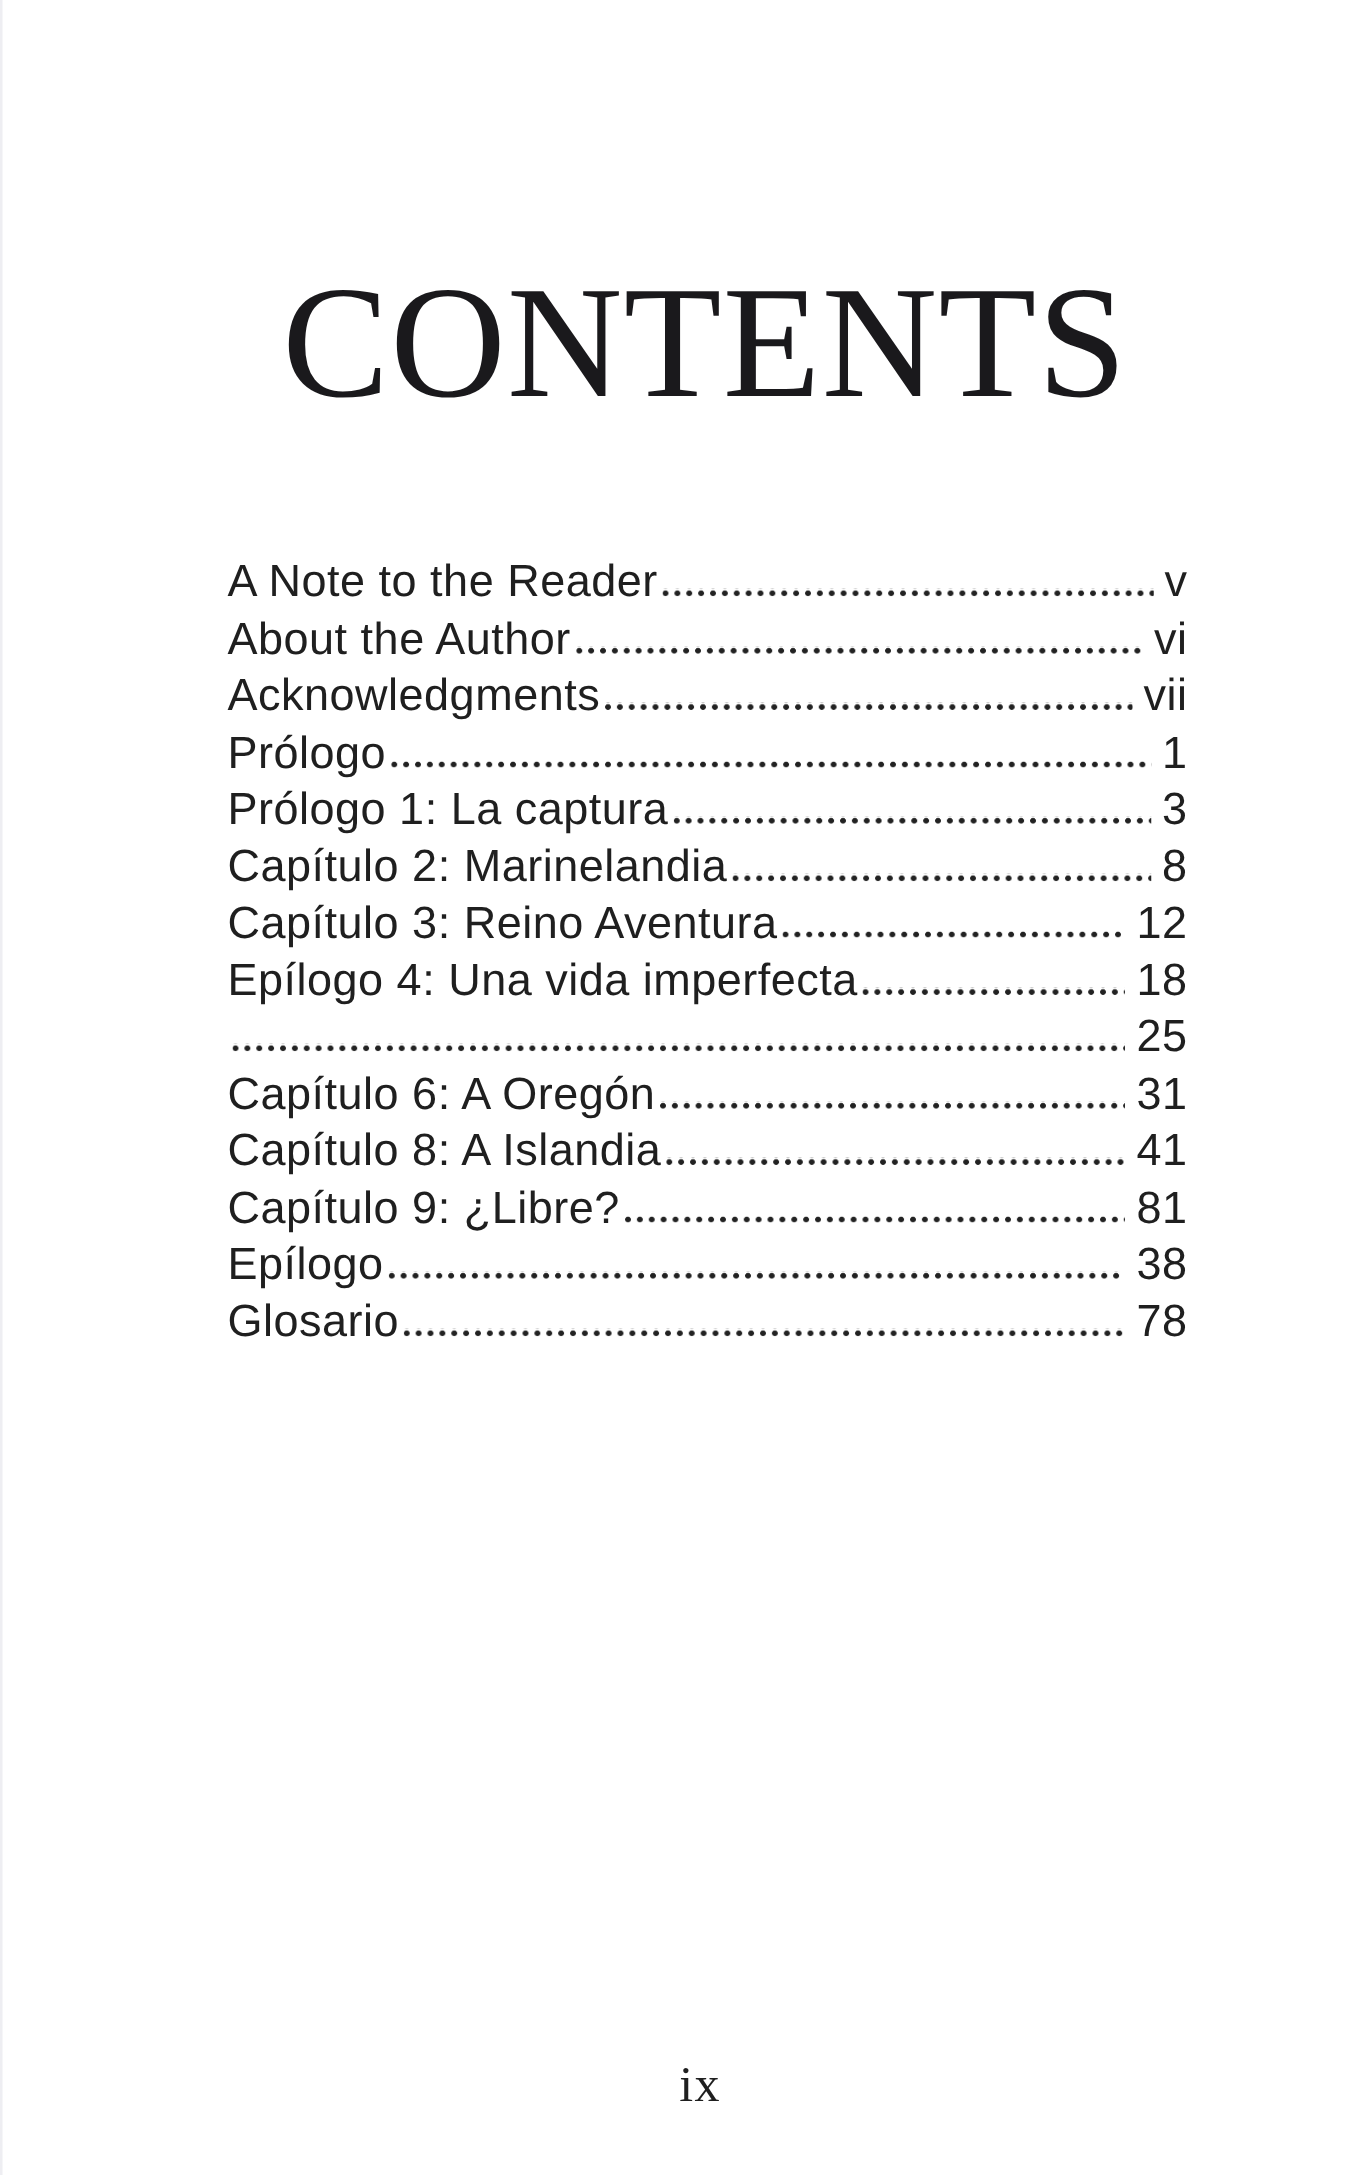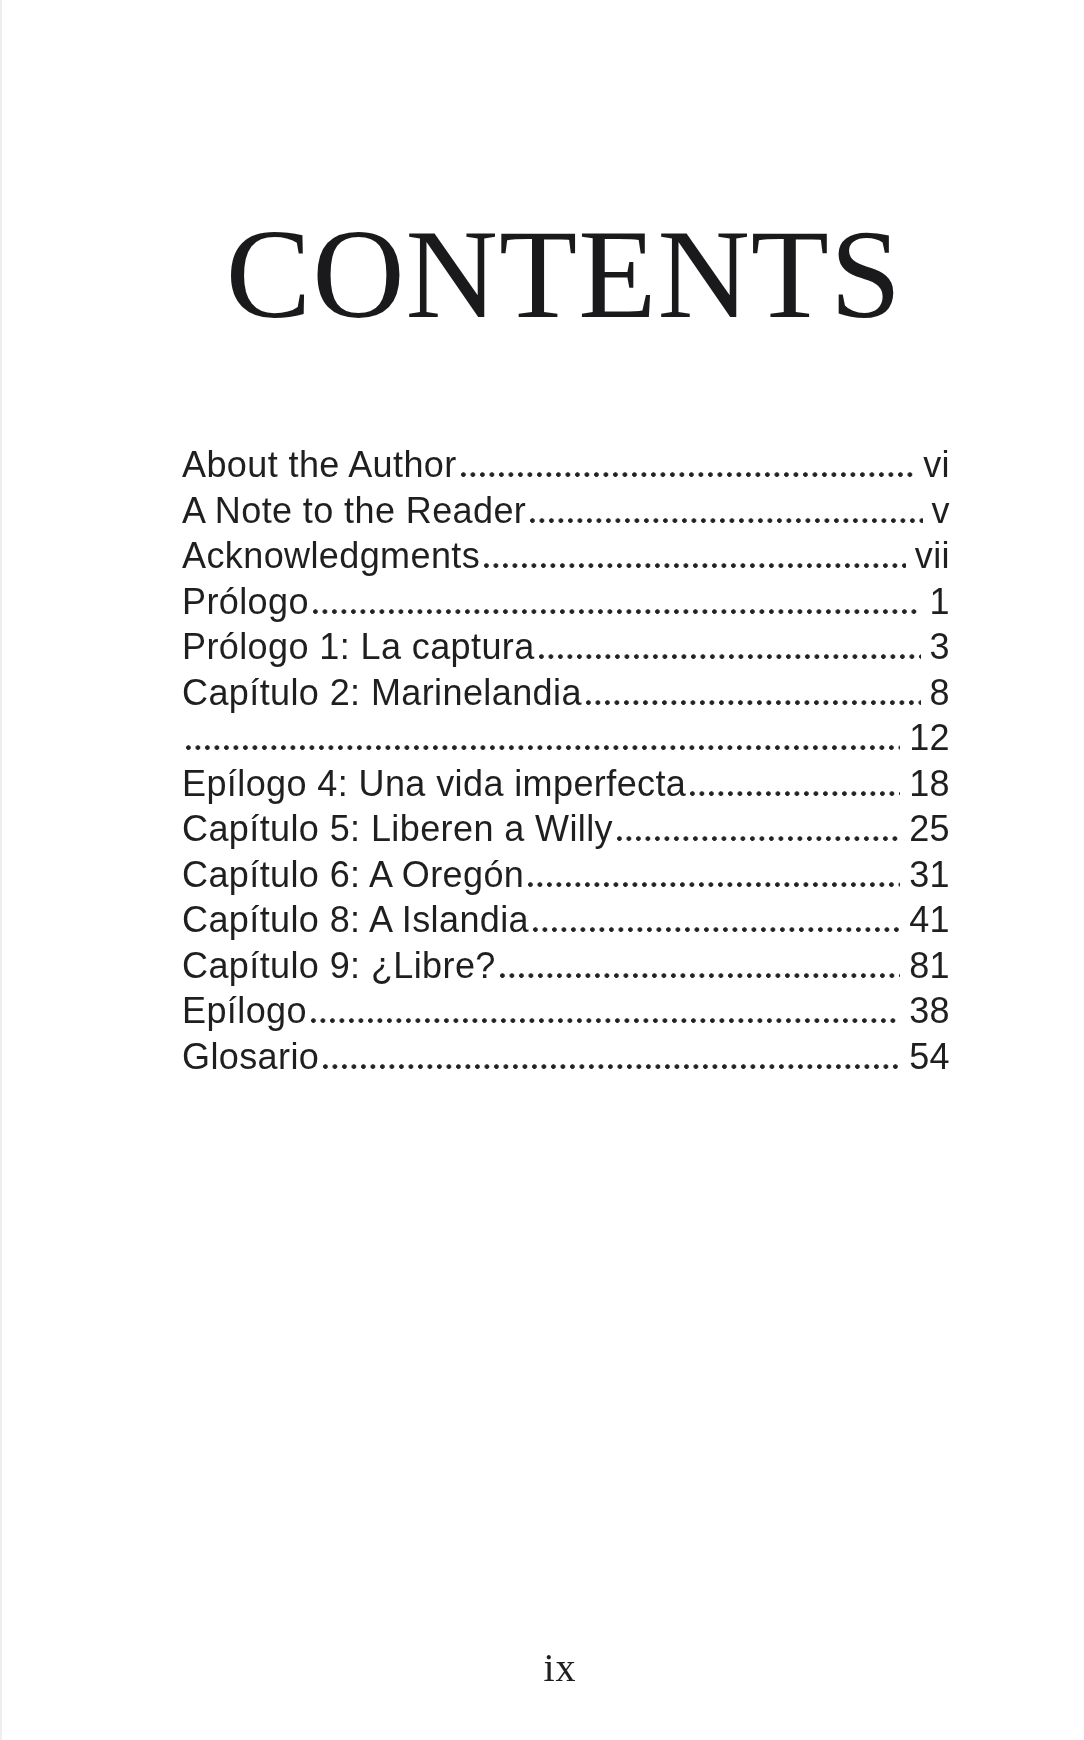--- a/index.html
+++ b/index.html
@@ -89,29 +89,29 @@
 </head>
 <body>
 
 <div class="page">
   <div class="page-edge"></div>
   <div class="content">
     <div class="book-title">CONTENTS</div>
 
     <div class="toc" id="toc-list">
   <div class="toc-row">
+    <span class="toc-label">A Note to the Reader</span>
+    <span class="leader"></span>
+    <span class="toc-page">v</span>
+  </div>
+
+  <div class="toc-row">
     <span class="toc-label">About the Author</span>
     <span class="leader"></span>
     <span class="toc-page">vi</span>
-  </div>
-
-  <div class="toc-row">
-    <span class="toc-label">A Note to the Reader</span>
-    <span class="leader"></span>
-    <span class="toc-page">v</span>
   </div>
 
   <div class="toc-row">
     <span class="toc-label">Acknowledgments</span>
     <span class="leader"></span>
     <span class="toc-page">vii</span>
   </div>
 
   <div class="toc-row">
     <span class="toc-label">Prólogo</span>
@@ -125,32 +125,32 @@
     <span class="toc-page">3</span>
   </div>
 
   <div class="toc-row">
     <span class="toc-label">Capítulo 2: Marinelandia</span>
     <span class="leader"></span>
     <span class="toc-page">8</span>
   </div>
 
   <div class="toc-row">
+    <span class="toc-label">Capítulo 3: Reino Aventura</span>
     <span class="leader"></span>
     <span class="toc-page">12</span>
   </div>
 
   <div class="toc-row">
     <span class="toc-label">Epílogo 4: Una vida imperfecta</span>
     <span class="leader"></span>
     <span class="toc-page">18</span>
   </div>
 
   <div class="toc-row">
-    <span class="toc-label">Capítulo 5: Liberen a Willy</span>
     <span class="leader"></span>
     <span class="toc-page">25</span>
   </div>
 
   <div class="toc-row">
     <span class="toc-label">Capítulo 6: A Oregón</span>
     <span class="leader"></span>
     <span class="toc-page">31</span>
   </div>
 
@@ -169,19 +169,19 @@
 
   <div class="toc-row">
     <span class="toc-label">Epílogo</span>
     <span class="leader"></span>
     <span class="toc-page">38</span>
   </div>
 
   <div class="toc-row">
     <span class="toc-label">Glosario</span>
     <span class="leader"></span>
-    <span class="toc-page">54</span>
+    <span class="toc-page">78</span>
   </div>
 </div>
 
     <div class="folio">ix</div>
   </div>
 </div>
 
 </body></html>

